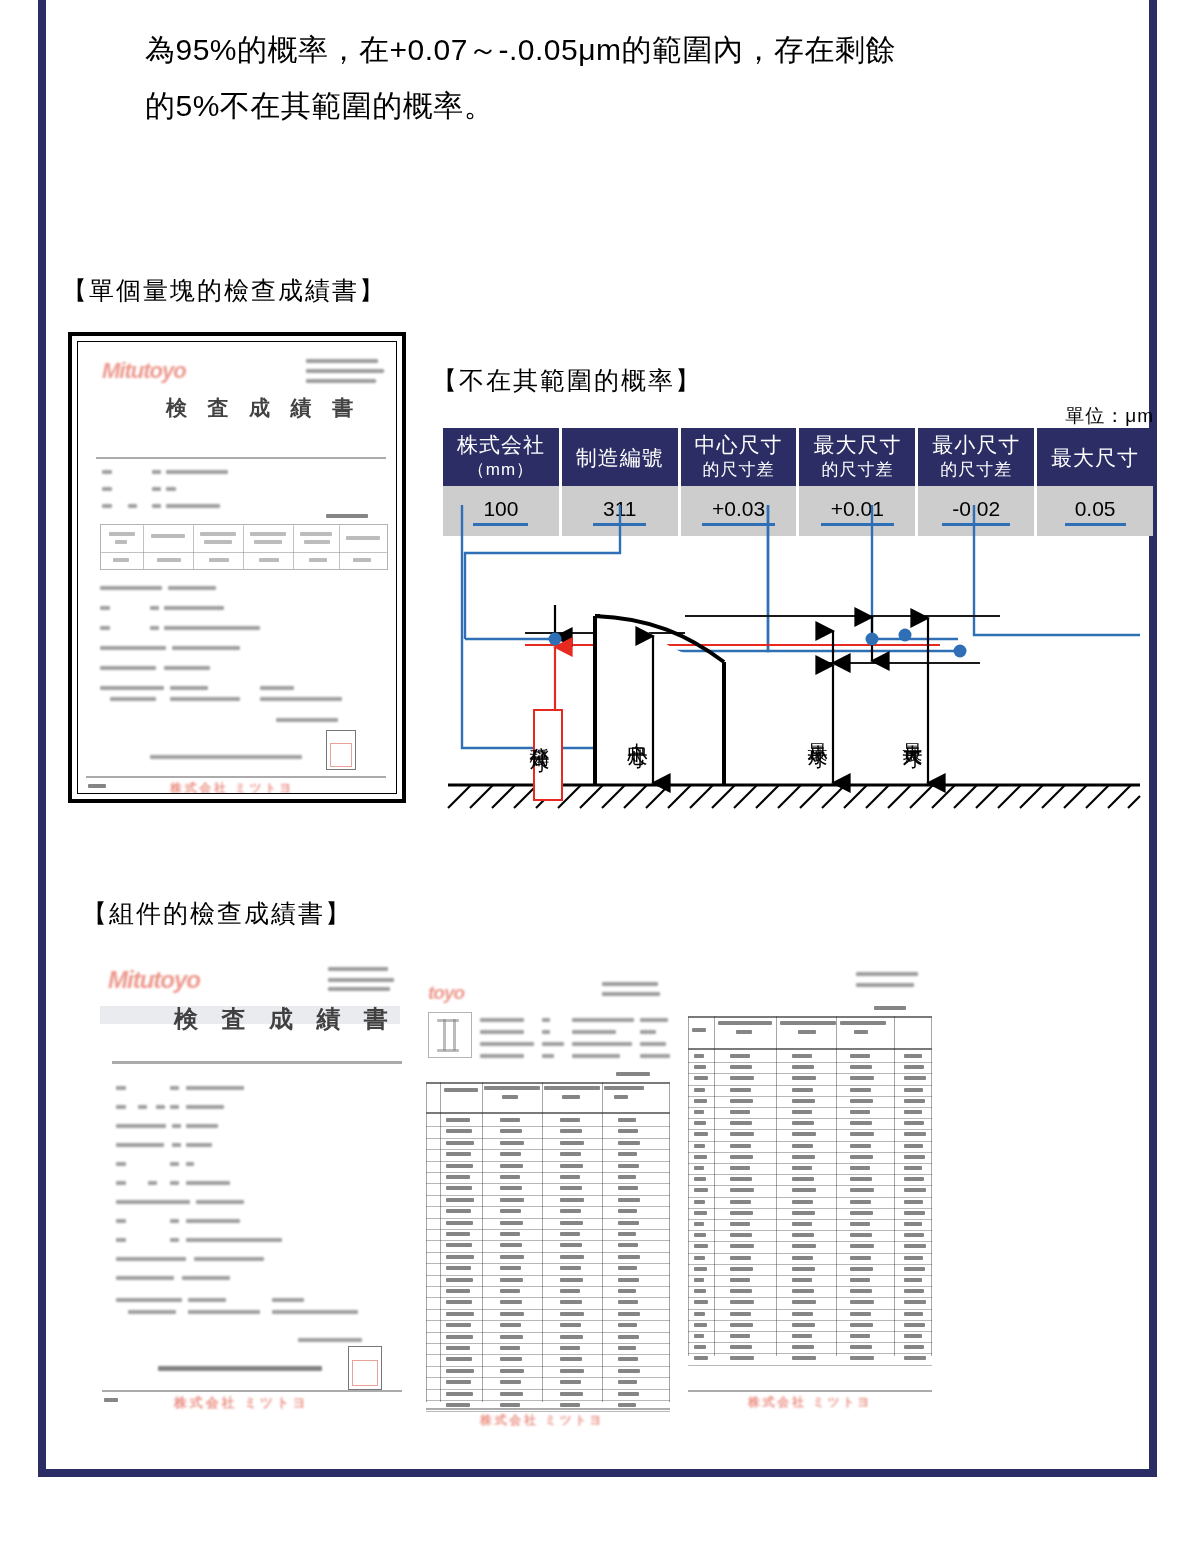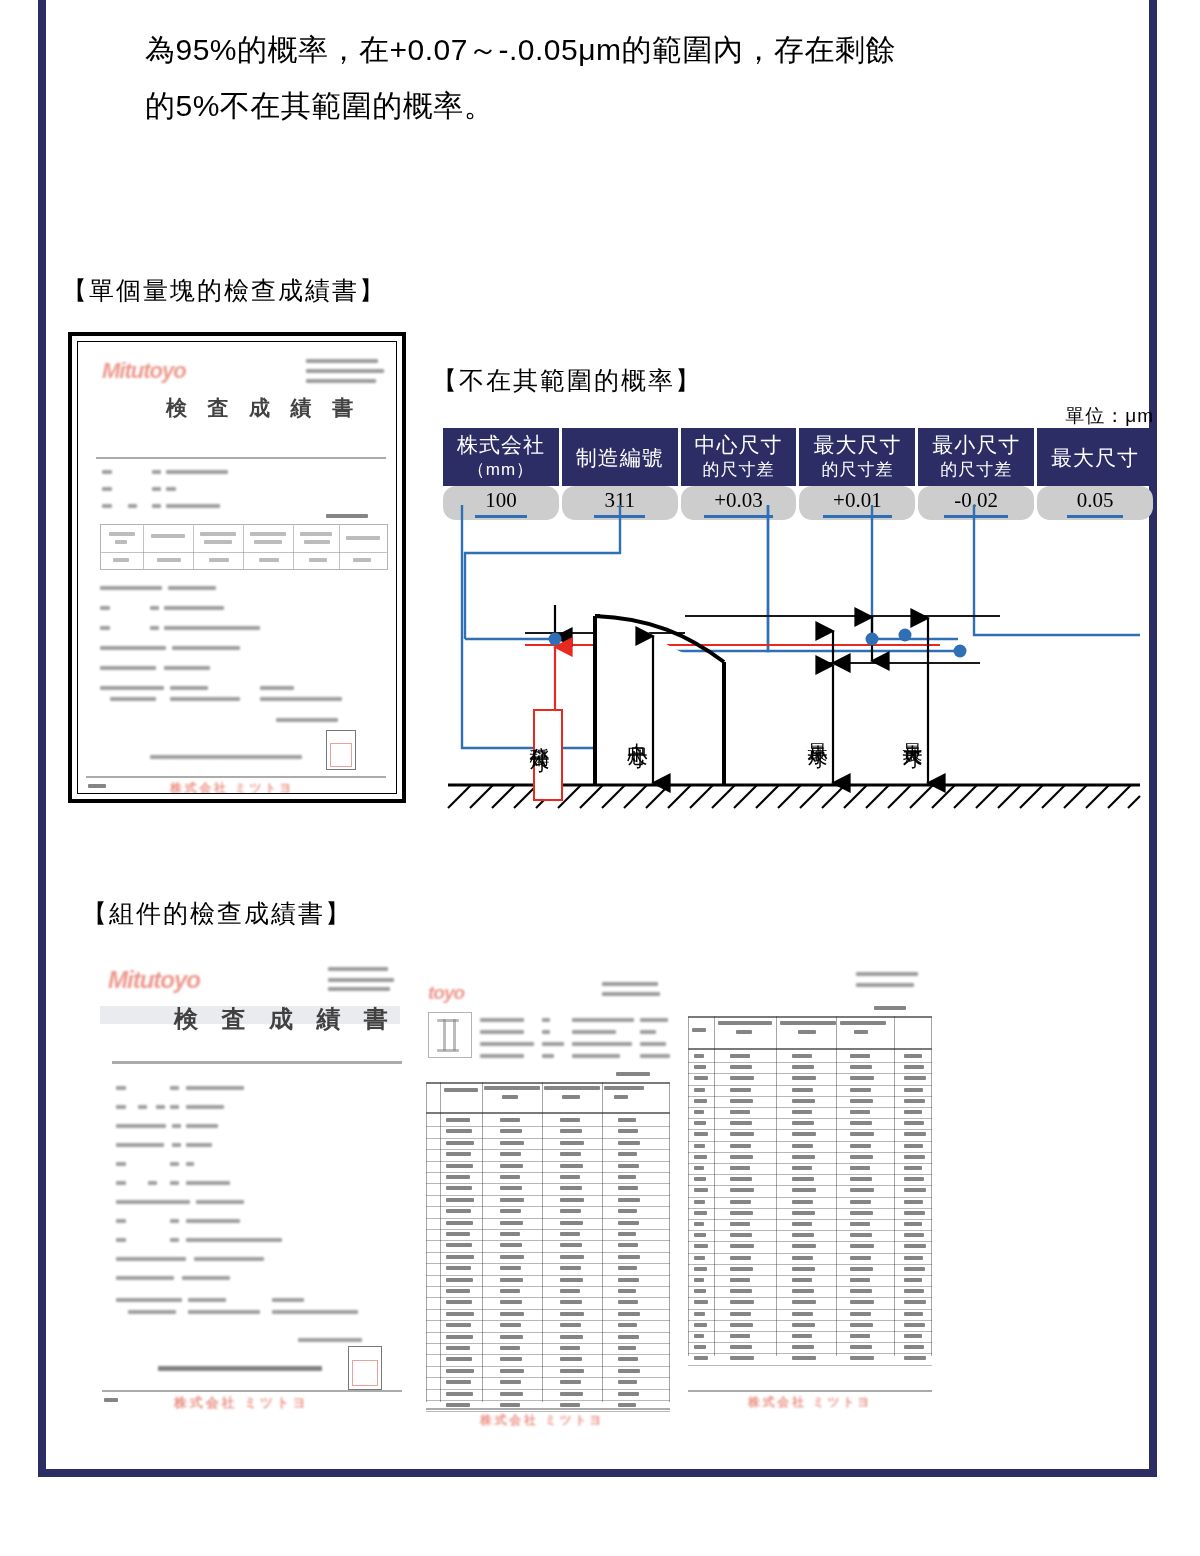--- a/index.html
+++ b/index.html
@@ -57,23 +57,22 @@
   #dim-table{position:absolute;left:440px;top:428px;width:716px;}
   #dim-table table{border-collapse:separate;border-spacing:3px 0;width:100%;table-layout:fixed;}
   #dim-table th{
     background:#2b2d64;color:#fff;font-weight:normal;font-size:21px;
     line-height:25px;height:58px;vertical-align:middle;text-align:center;
     padding:0;letter-spacing:1px;
   }
   #dim-table th .sub{font-size:17px;display:block;}
   #dim-table td{
     background:#cdcdcd;color:#000;font-size:21px;height:34px;
-    text-align:center;vertical-align:middle;padding:0;
-    font-family:Liberation Serif, serif;
-    border-radius:13px;
+    text-align:center;vertical-align:middle;padding:8px;
+    font-family:Liberation Sans, sans-serif;
   }
   #dim-table td span{border-bottom:3px solid #2f6fb5;padding:0 10px 2px 10px;display:inline-block;}
 
   
   #diagram{position:absolute;left:440px;top:505px;width:716px;height:380px;}
   #diagram svg{display:block;}
 
   
   #cert-a{position:absolute;left:100px;top:958px;width:330px;height:468px;}
   #cert-b{position:absolute;left:424px;top:962px;width:248px;height:466px;}

